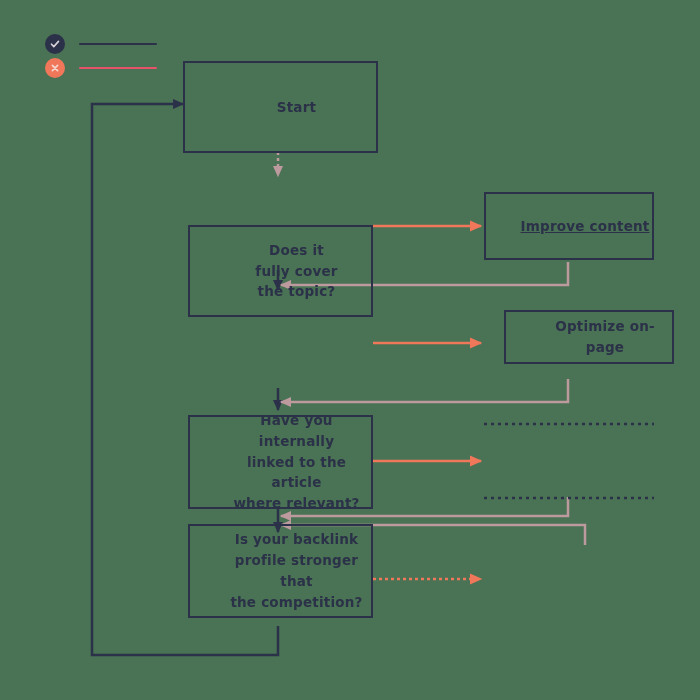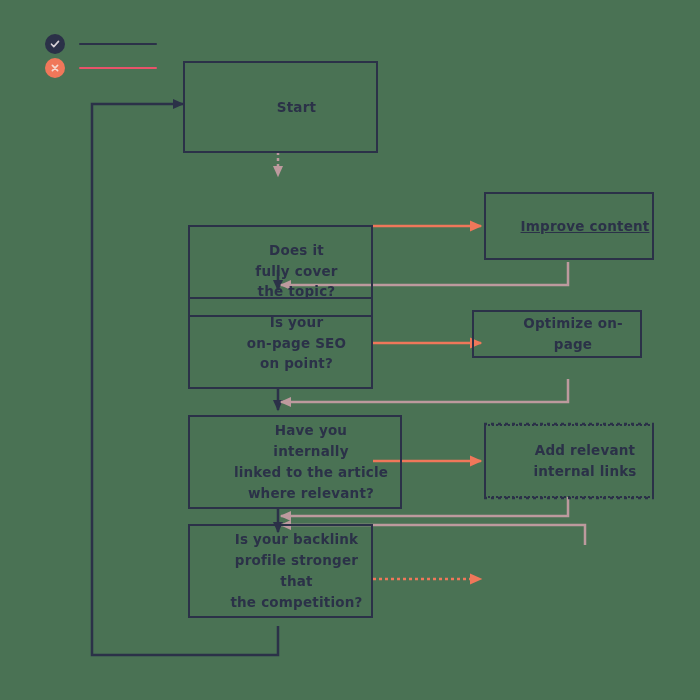--- a/index.html
+++ b/index.html
@@ -130,35 +130,29 @@
     <span class="legend-line" style="background:#e8536a;"></span>
     <span></span>
   </div>
 
   <div class="node" style="left:183px; top:61px; width:195px; height:92px;">Start</div>
 
   <div class="node" style="left:188px; top:179px; width:185px; height:92px;margin-top:46px;">Does it
 fully cover
 the topic?</div>
 
-  <div class="node" style="left:188px; top:297px; width:185px; height:92px;">Is your
-on-page SEO
-on point?</div>
 
-  <div class="node" style="left:188px; top:415px; width:214px; height:94px;">Have you
+  <div class="node" style="left:188px; top:415px; width:185px; height:94px;">Have you
 internally
 linked to the article
 where relevant?</div>
 
   <div class="node" style="left:188px; top:524px; width:185px; height:94px;">Is your backlink
 profile stronger that
 the competition?</div>
 
   <div class="node" style="left:484px; top:192px; width:170px; height:68px;text-decoration:underline;">Improve content</div>
 
-  <div class="node" style="left:472px; top:310px; width:170px; height:48px;">Optimize on-page</div>
+  <div class="node" style="left:504px; top:310px; width:170px; height:54px;">Optimize on-page</div>
 
-  <div class="node" style="left:484px; top:424px; width:170px; height:74px;
-              border-top-style:dotted; border-bottom-style:dotted;">Add relevant
-internal links</div>
 
 
 </div>
 
 </body></html>

